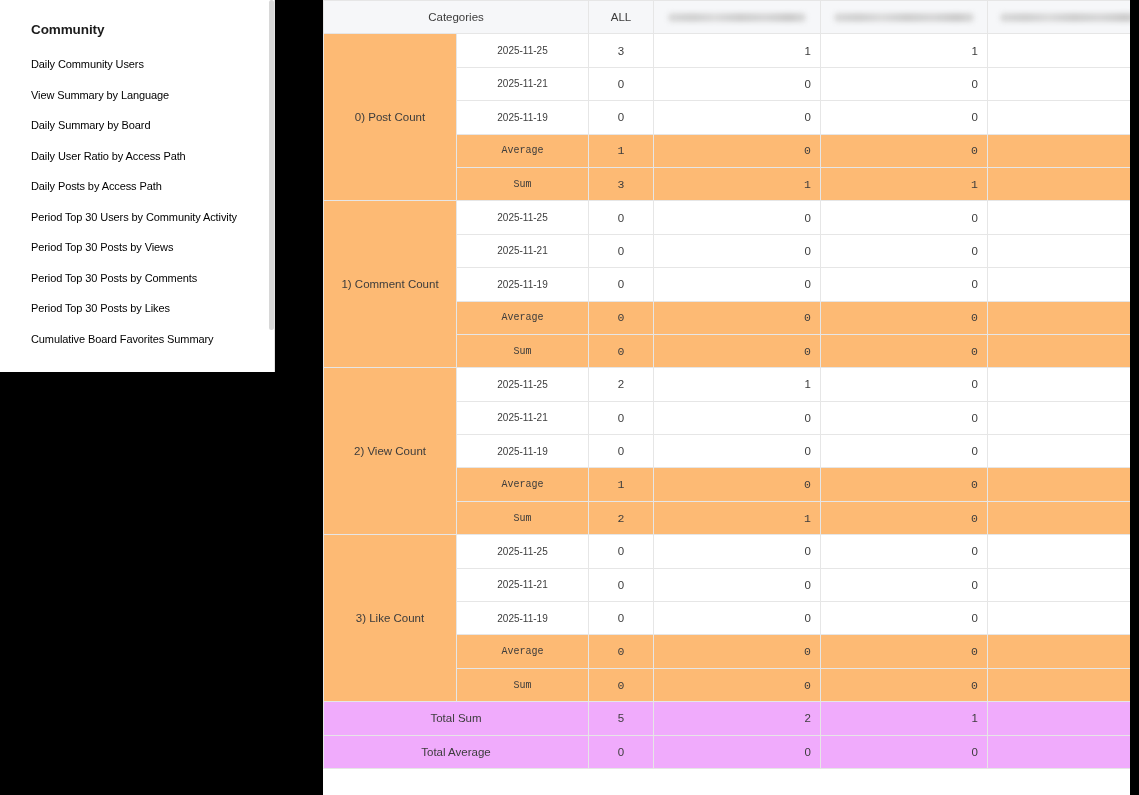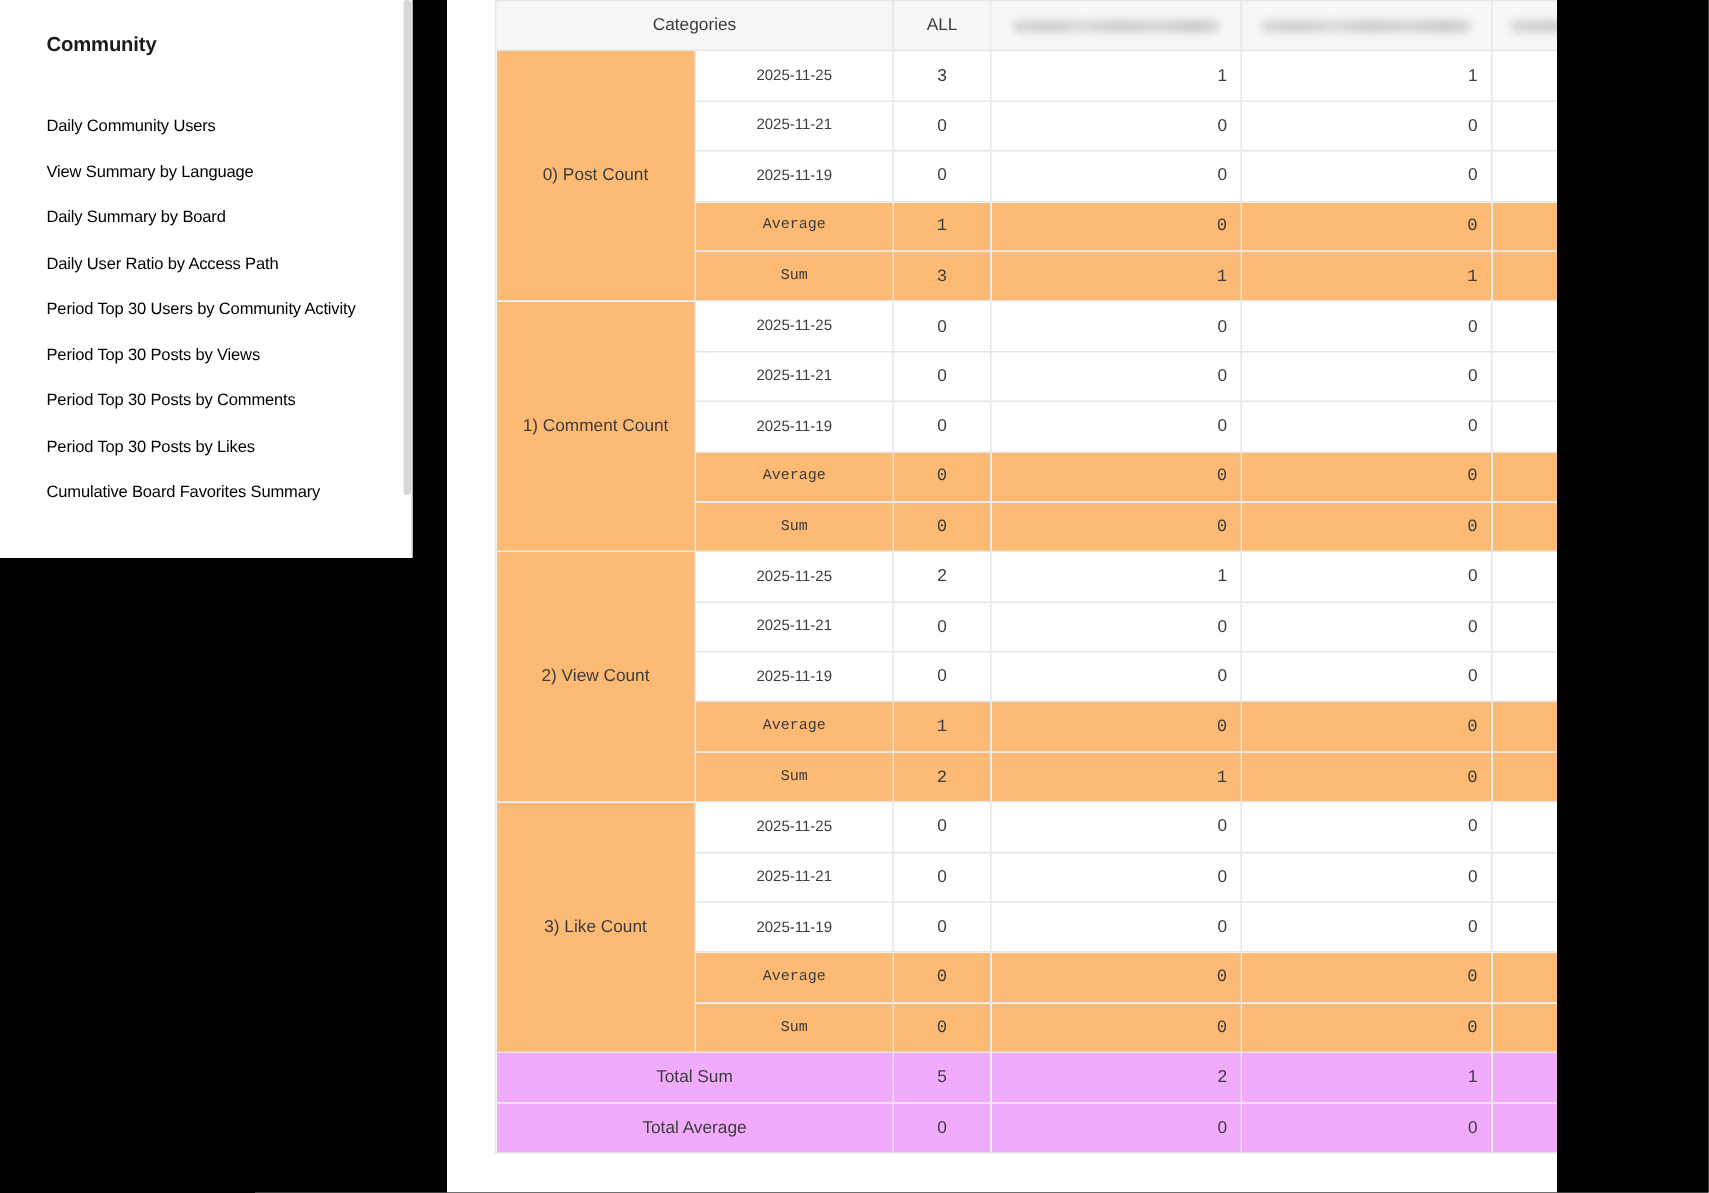--- a/index.html
+++ b/index.html
@@ -20,21 +20,21 @@
     background: #ffffff;
     border-right: 1px solid #e3e3e3;
     padding: 22px 0 0 0;
     overflow: hidden;
   }
   .sidebar-title {
     font-size: 13.5px;
     font-weight: bold;
     color: #1b1b1b;
     padding: 0 0 0 31px;
-    margin-bottom: 32px;
+    margin-bottom: 12px;
     letter-spacing: -0.1px;
   }
   .sidebar-item {
     font-size: 11px;
     color: #000000;
     padding: 0 10px 0 31px;
     height: 30.5px;
     line-height: 30.5px;
     white-space: nowrap;
     cursor: pointer;
@@ -50,25 +50,24 @@
     position: absolute;
     left: 0; top: 0;
     width: 5px; height: 330px;
     background: #d8d8d8;
     border-radius: 3px;
   }
 
   
   .table-wrap {
     position: absolute;
-    left: 298px; top: 0;
-    width: 740px; height: 795px;
+    left: 323px; top: 0;
+    width: 807px; height: 795px;
     background: #ffffff;
     overflow: hidden;
-    padding-left: 32px;
   }
   table.grid {
     border-collapse: collapse;
     table-layout: fixed;
     width: 832px;
     font-size: 11.5px;
     color: #3c3c3c;
   }
   table.grid th, table.grid td {
     border: 1px solid #e6e6e6;
@@ -132,20 +131,21 @@
 
 <div id="root">
 
   <div class="sidebar">
     <div class="sidebar-title">Community</div>
     <div id="sidebar-list">
         <div class="sidebar-item"><span>Daily Community Users</span></div>
         <div class="sidebar-item"><span>View Summary by Language</span></div>
         <div class="sidebar-item"><span>Daily Summary by Board</span></div>
         <div class="sidebar-item"><span>Daily User Ratio by Access Path</span></div>
+        <div class="sidebar-item"><span>Daily Posts by Access Path</span></div>
         <div class="sidebar-item"><span>Period Top 30 Users by Community Activity</span></div>
         <div class="sidebar-item"><span>Period Top 30 Posts by Views</span></div>
         <div class="sidebar-item"><span>Period Top 30 Posts by Comments</span></div>
         <div class="sidebar-item"><span>Period Top 30 Posts by Likes</span></div>
         <div class="sidebar-item"><span>Cumulative Board Favorites Summary</span></div>
       </div>
     <div class="sidebar-scroll">
       <div class="thumb"></div>
     </div>
   </div>

